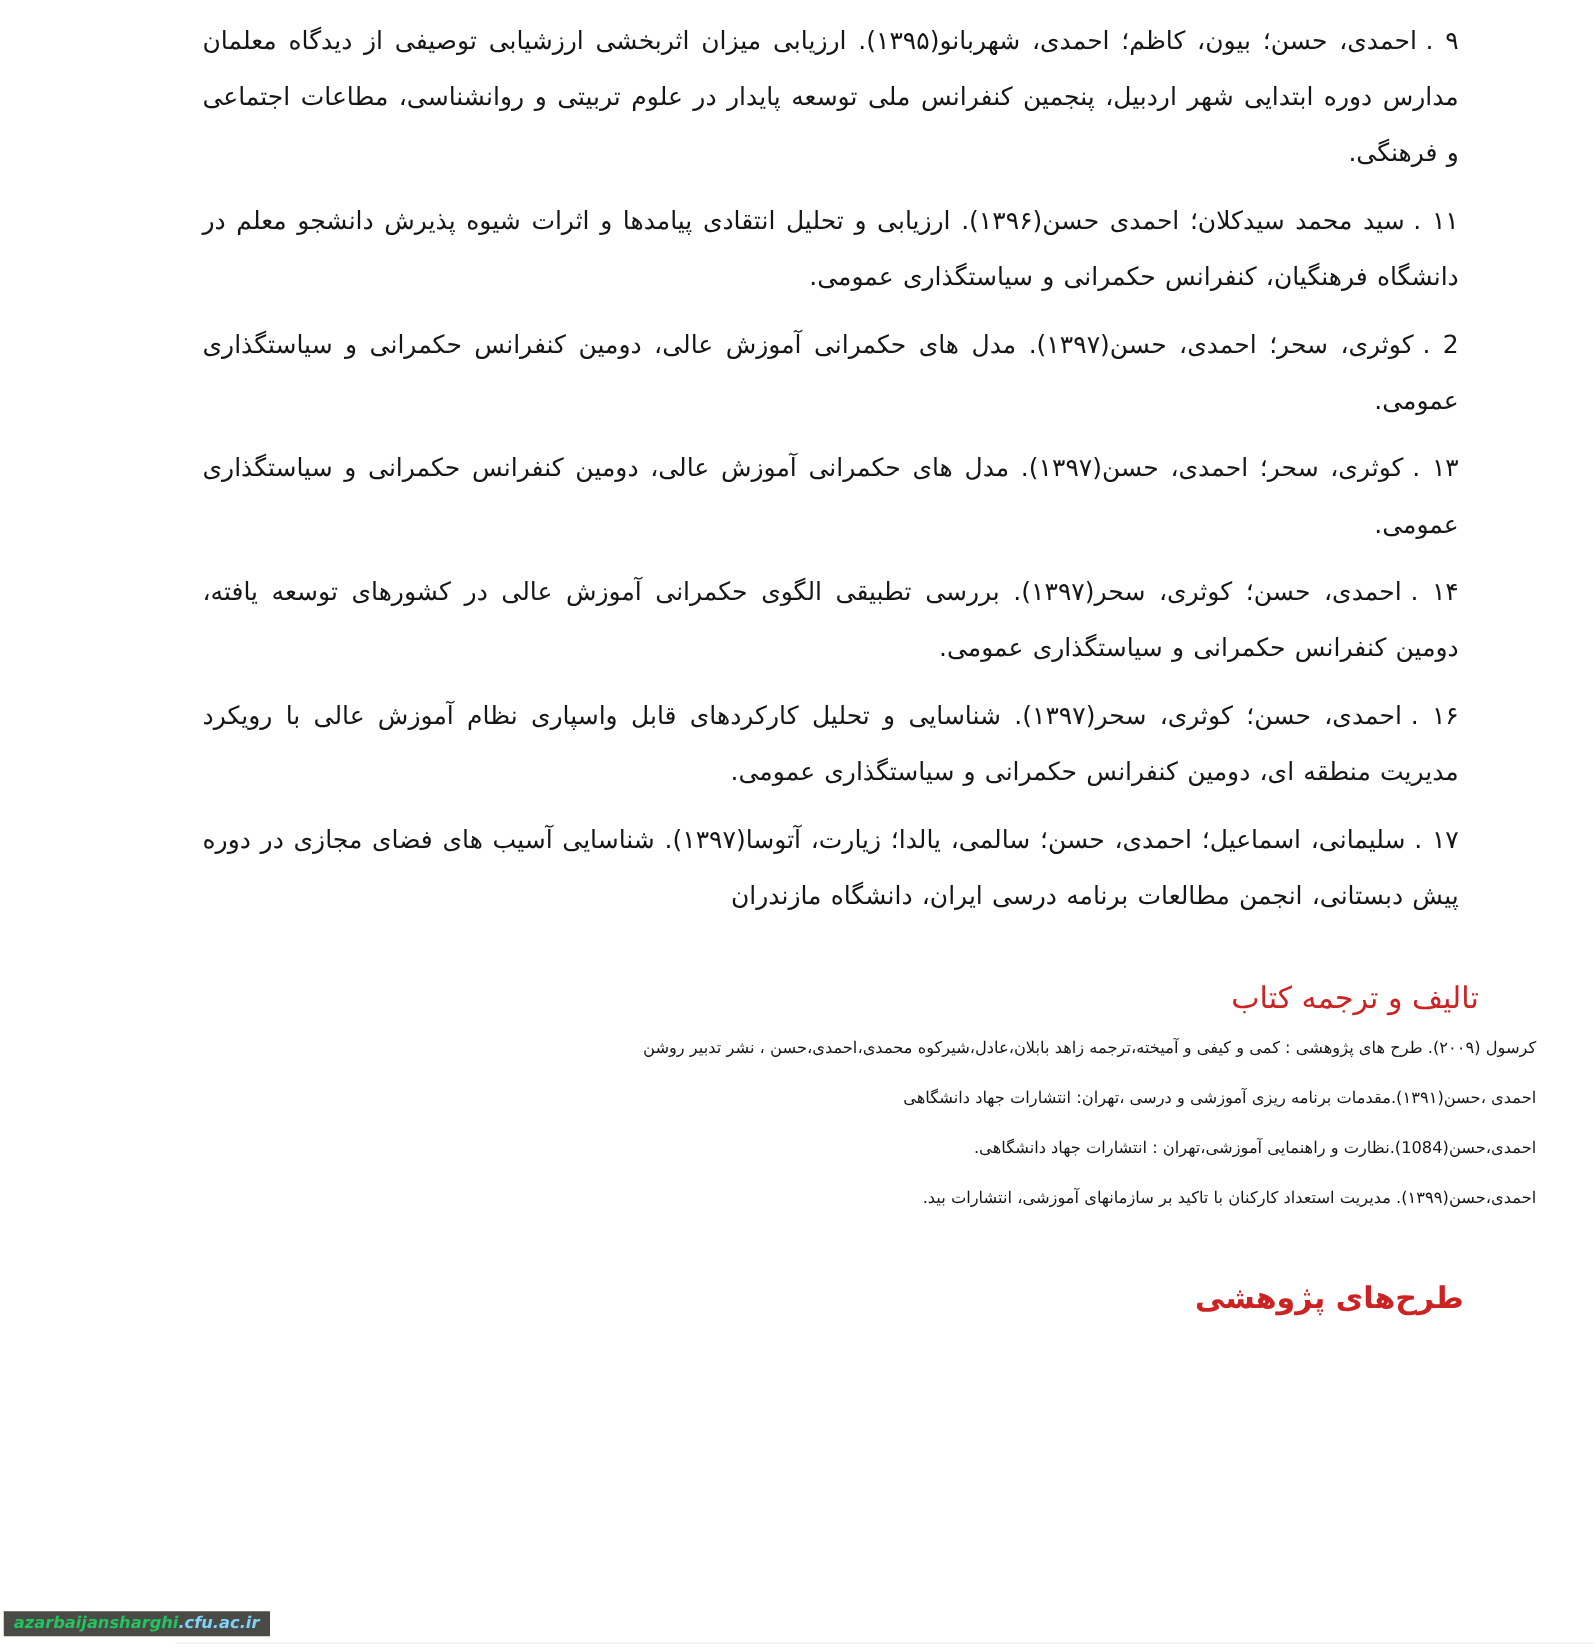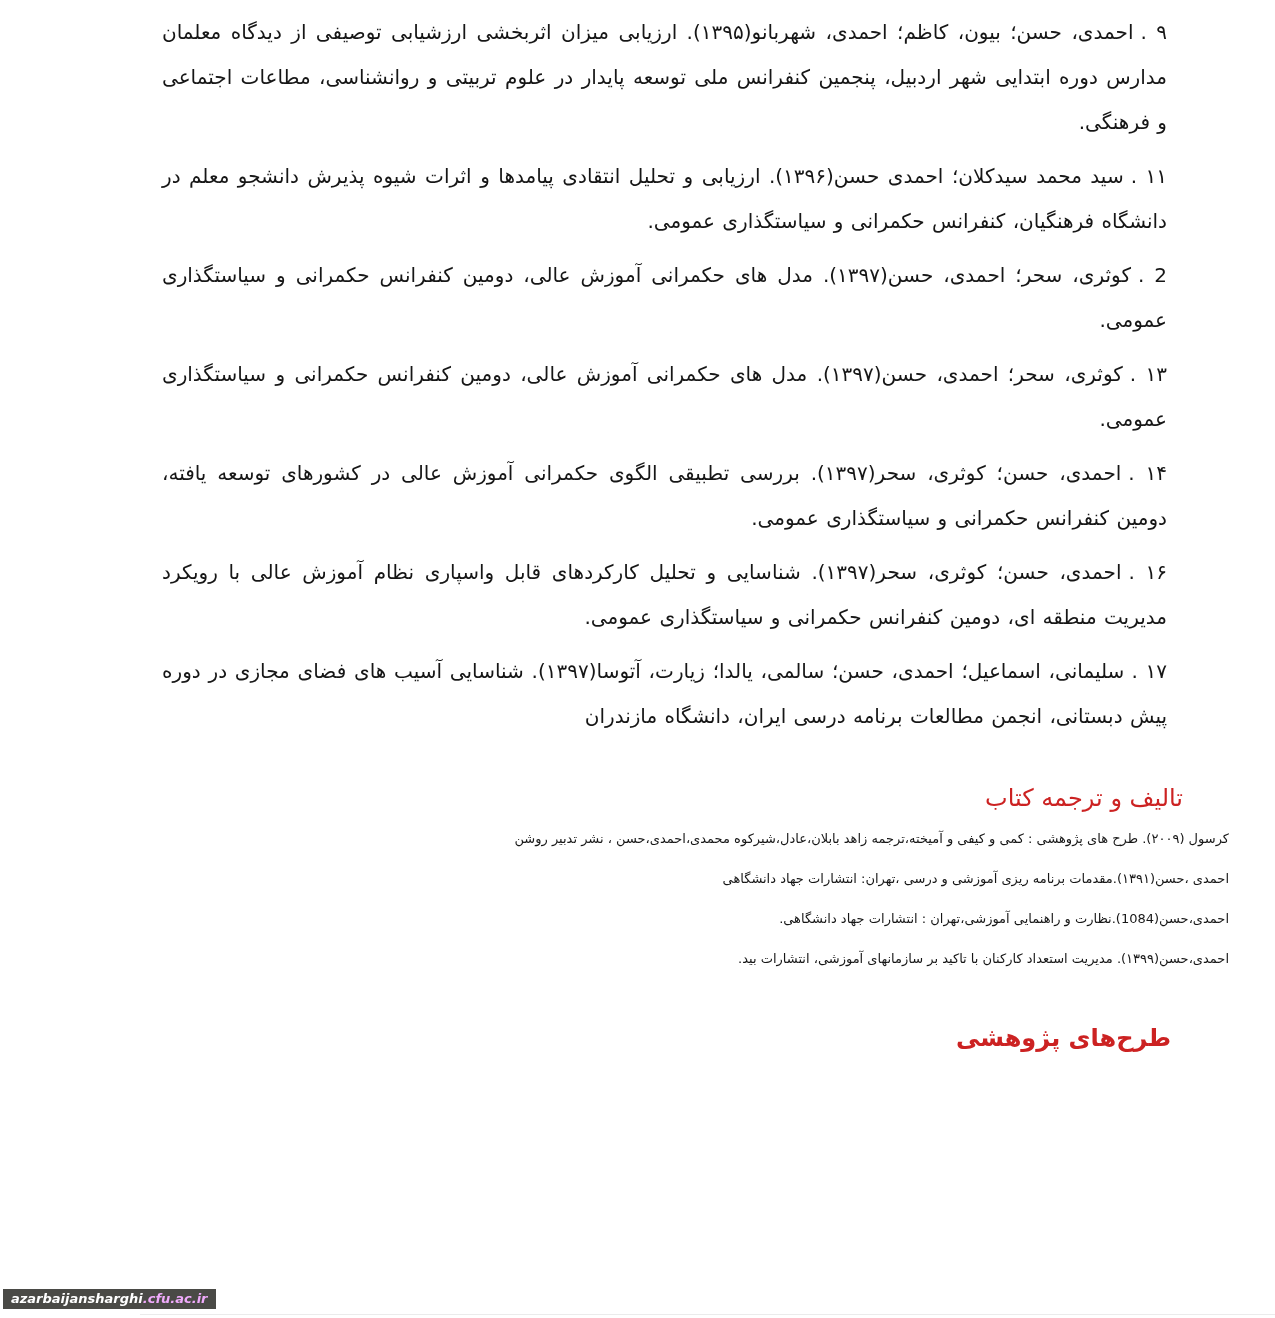--- a/index.html
+++ b/index.html
@@ -56,22 +56,22 @@
     left:3px; bottom:9px;
     background:#4a4a46;
     padding:2px 8px 3px 8px;
     direction:ltr;
     font-style:italic;
     font-weight:bold;
     font-size:13px;
     letter-spacing:0px;
     white-space:nowrap;
   }
-  .watermark .site { color:#ffffff; }
-  .watermark .domain { color:#f0abfc; }
+  .watermark .site { color:#22c55e; }
+  .watermark .domain { color:#7dd3fc; }
   .bottom-rule {
     position:absolute;
     left:140px; right:0; bottom:3px;
     height:1px;
     background:#ebebeb;
   }
 </style>
 </head>
 <body>
 

